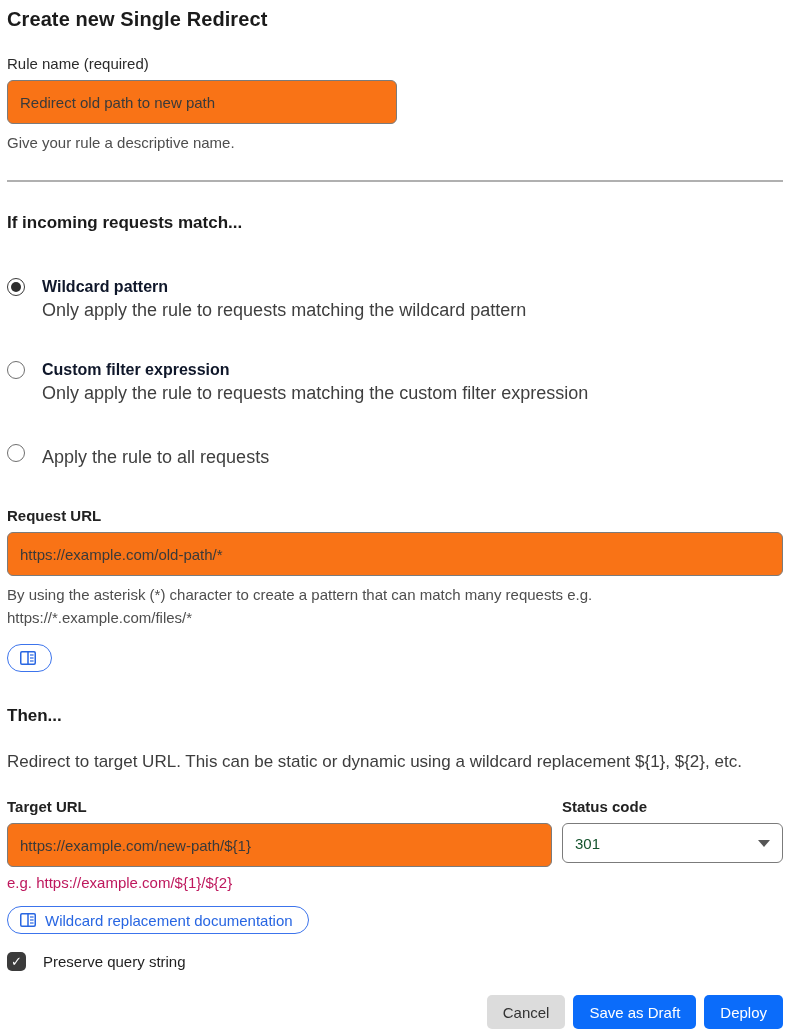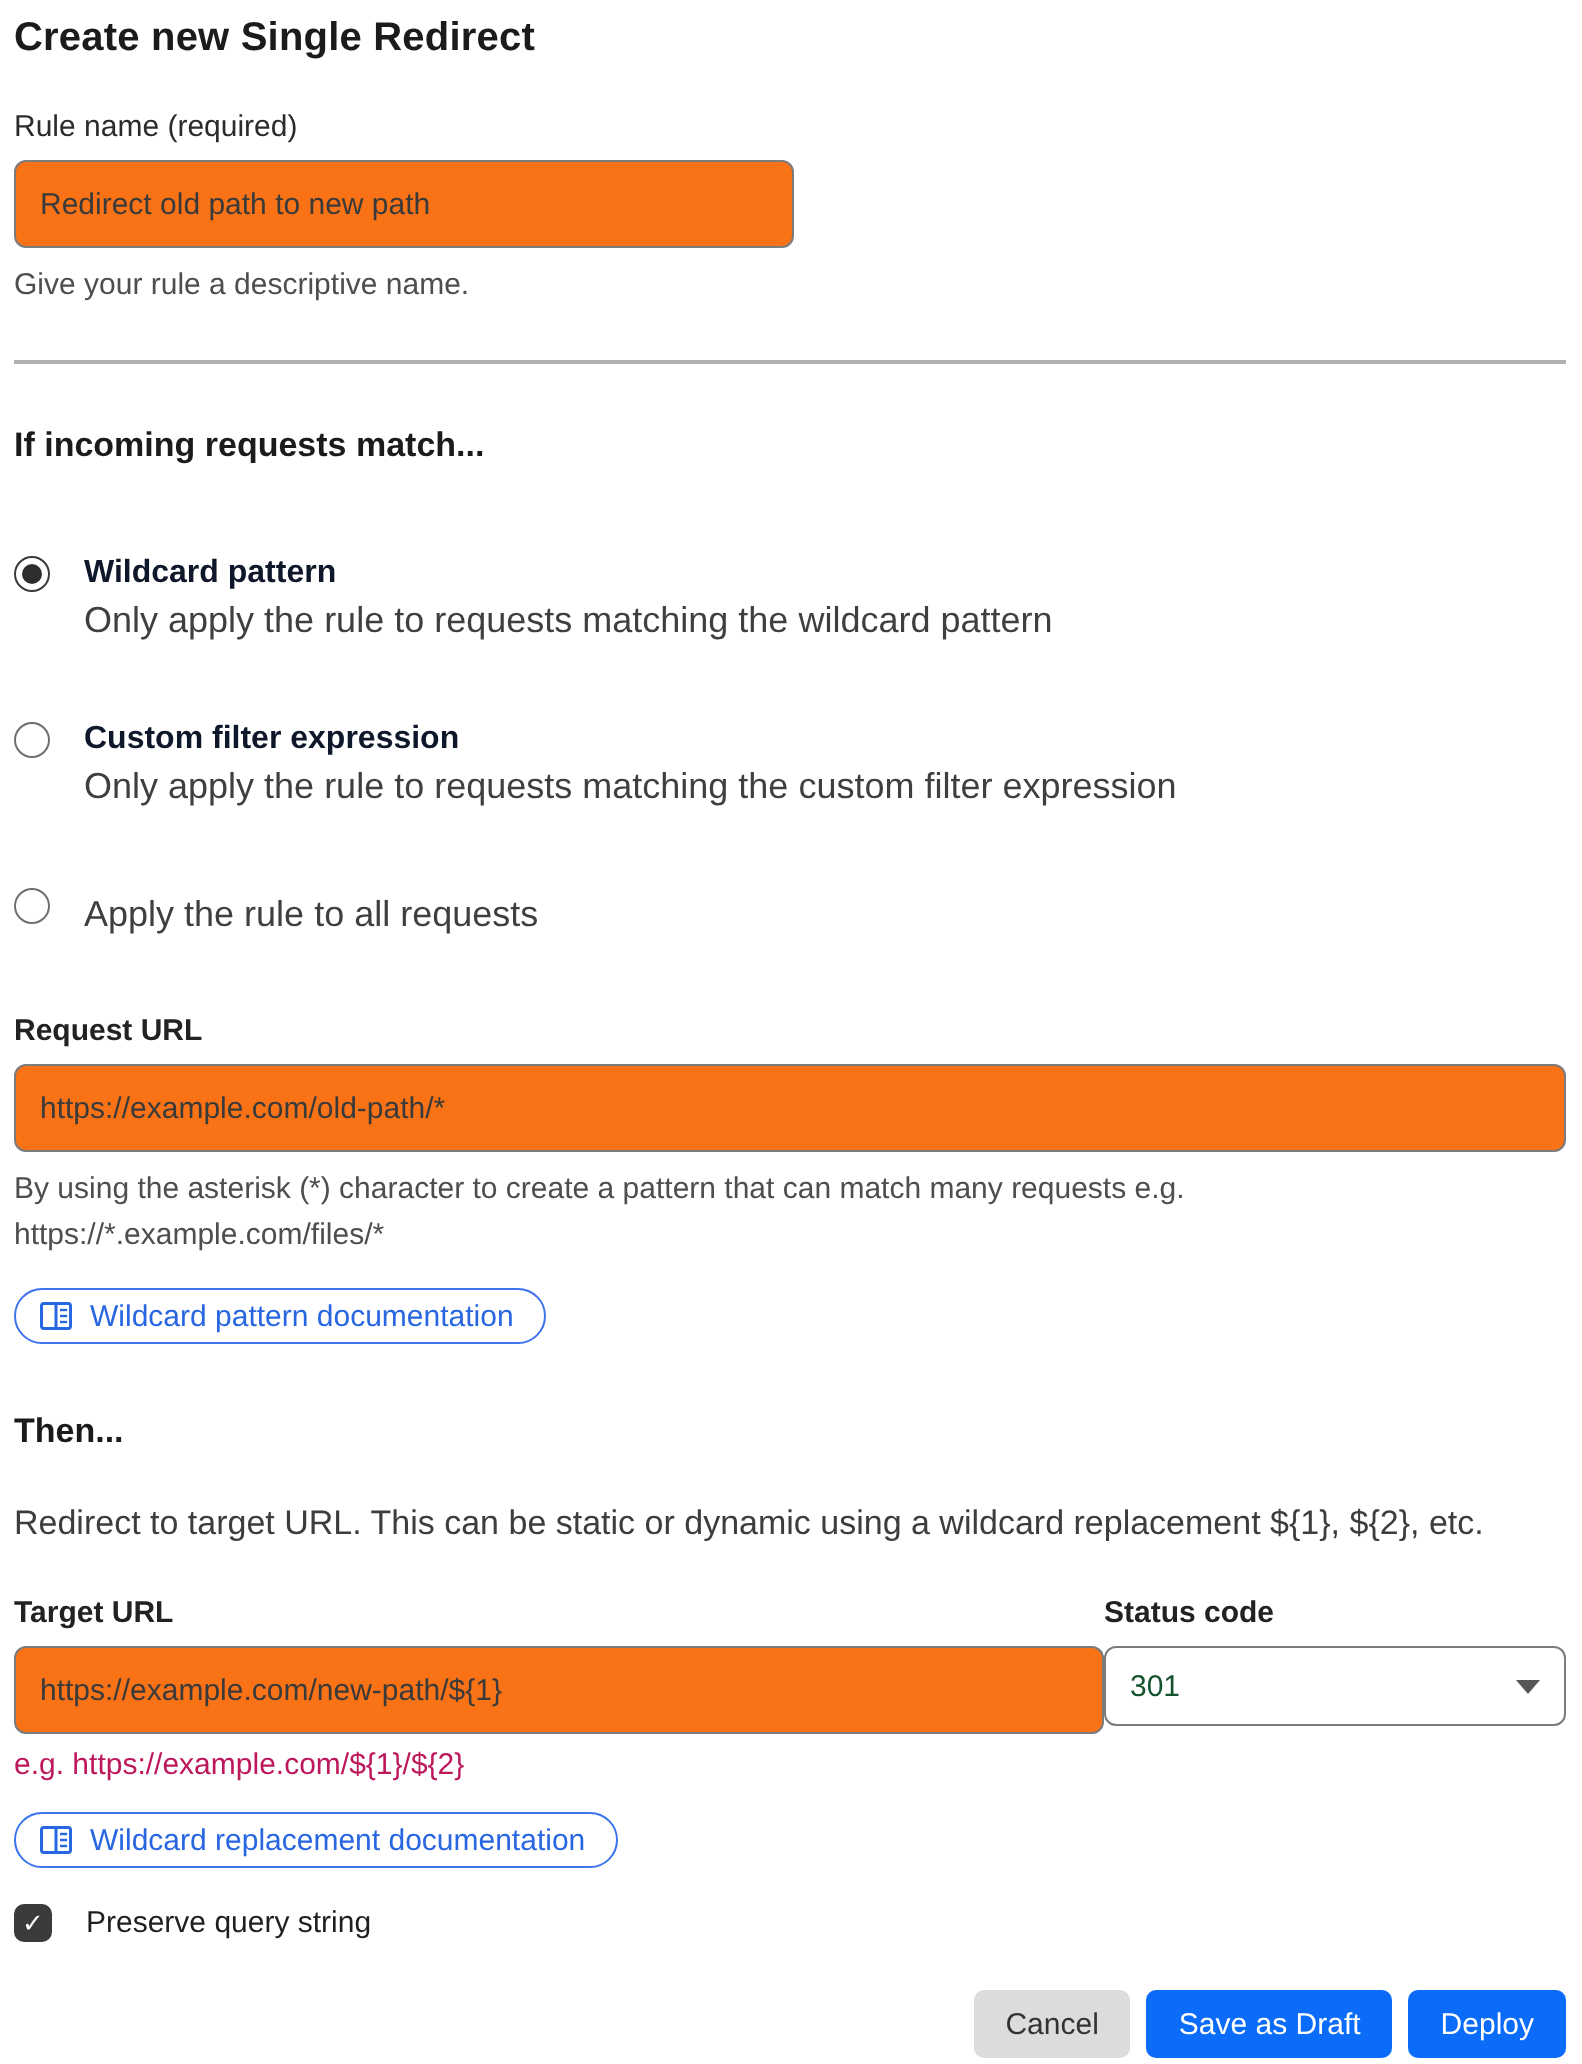--- a/index.html
+++ b/index.html
@@ -58,21 +58,21 @@
     height: 28px; padding: 0 15px 0 12px;
     border: 1px solid #3c74ec; border-radius: 14px; background: #fff;
     color: #2866e2; font-size: 15px; cursor: pointer;
     font-family: "Liberation Sans", "DejaVu Sans", sans-serif;
   }
   .doc-button svg { display: block; }
 
   .then-heading { margin-top: 34px; }
   .then-desc { font-size: 17px; color: #3d3d3d; margin-top: 26px; line-height: 20px; }
 
-  .target-row { display: flex; margin-top: 26px; }
+  .target-row { display: flex; gap: 10px; margin-top: 26px; }
   .target-col { flex: 0 0 545px; }
   .status-col { flex: 1; }
 
   .select-box {
     height: 40px; border: 1px solid #7b7b7b; border-radius: 6px;
     padding: 0 12px; font-size: 15px; color: #14532d; background: #fff;
     display: flex; align-items: center; justify-content: space-between;
     cursor: pointer;
   }
   .caret-down {
@@ -151,21 +151,20 @@
   <button class="doc-button">
     <span>
       <svg width="16" height="14" viewBox="0 0 16 14" fill="none">
         <rect x="0.75" y="0.75" width="14.5" height="12.5" rx="1.2" stroke="#2866e2" stroke-width="1.5"></rect>
         <line x1="8" y1="1" x2="8" y2="13" stroke="#2866e2" stroke-width="1.5"></line>
         <line x1="10" y1="4" x2="13.6" y2="4" stroke="#2866e2" stroke-width="1.2"></line>
         <line x1="10" y1="7" x2="13.6" y2="7" stroke="#2866e2" stroke-width="1.2"></line>
         <line x1="10" y1="10" x2="13.6" y2="10" stroke="#2866e2" stroke-width="1.2"></line>
       </svg>
     </span>
-    <span>Wildcard pattern documentation</span>
   </button>
 
   <h2 class="section-heading then-heading">Then...</h2>
 
   <div class="then-desc">Redirect to target URL. This can be static or dynamic using a wildcard replacement ${1}, ${2}, etc.</div>
 
   <div class="target-row">
     <div class="target-col">
       <div class="field-label semibold">Target URL</div>
       <input class="text-input" type="text" value="https://example.com/new-path/${1}" style="">

